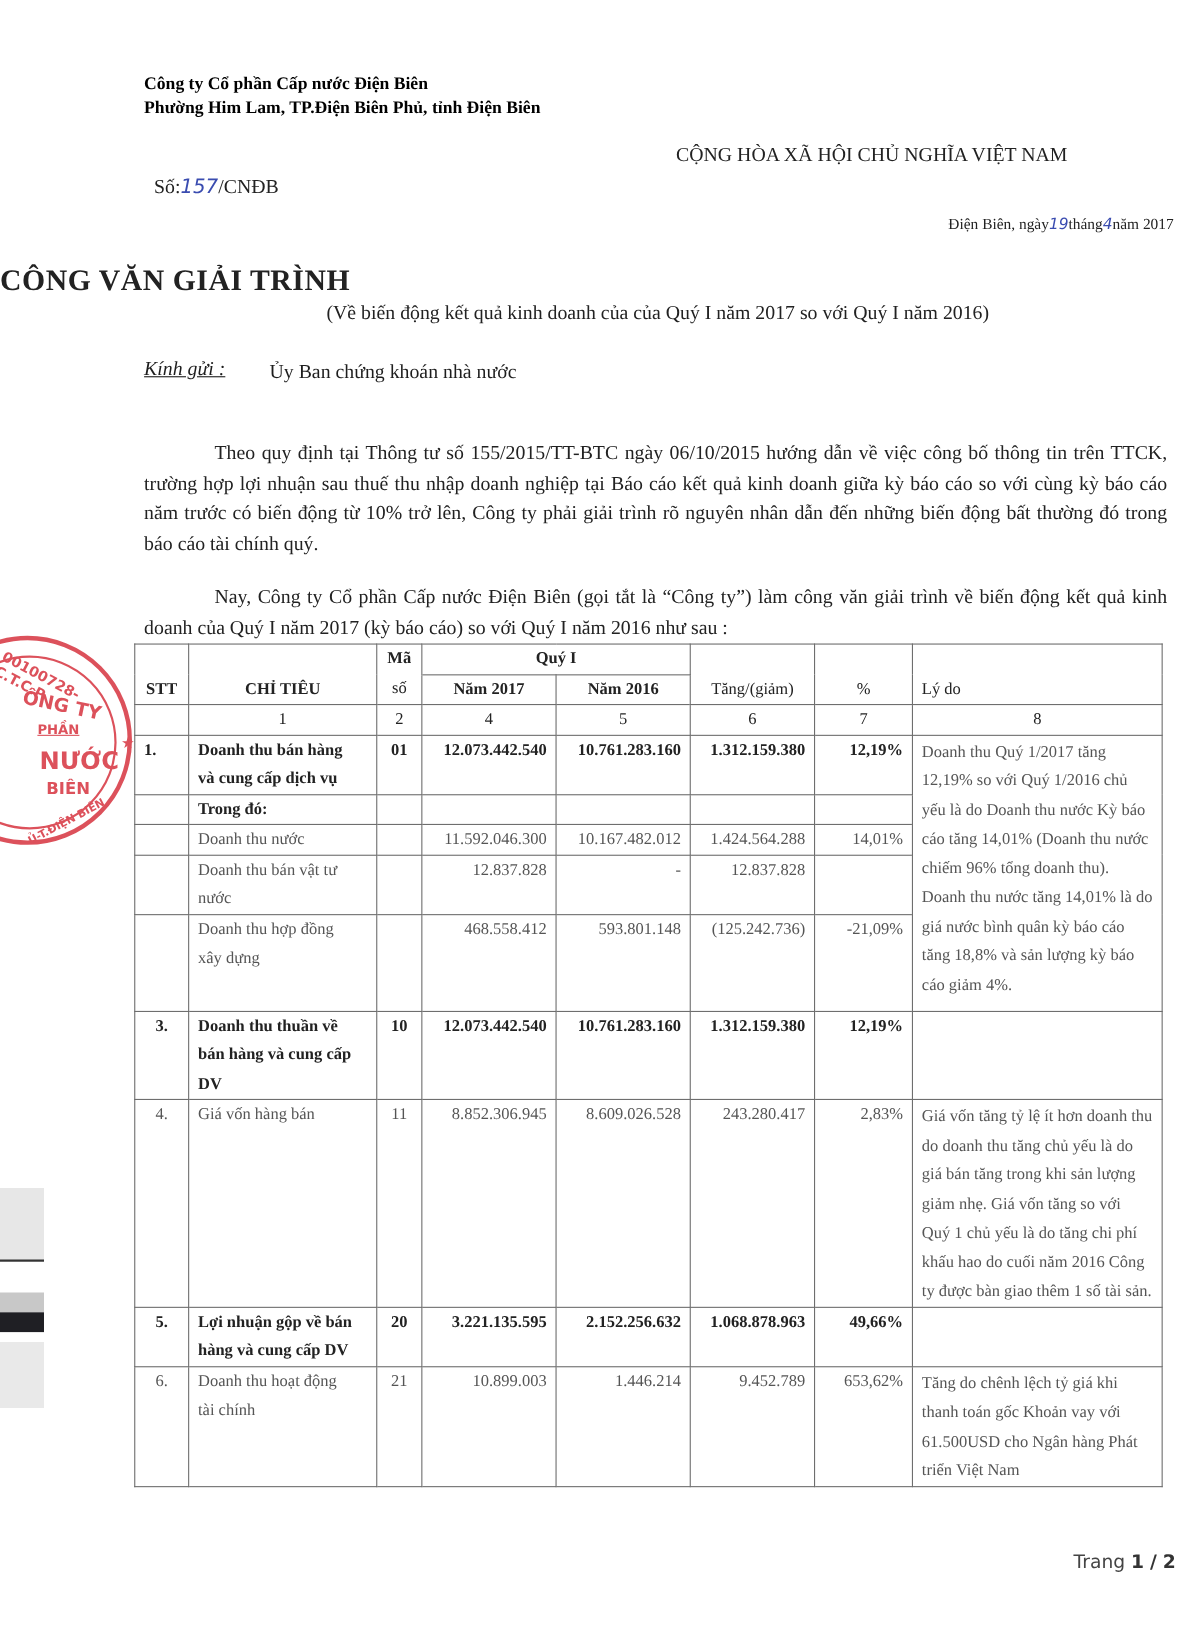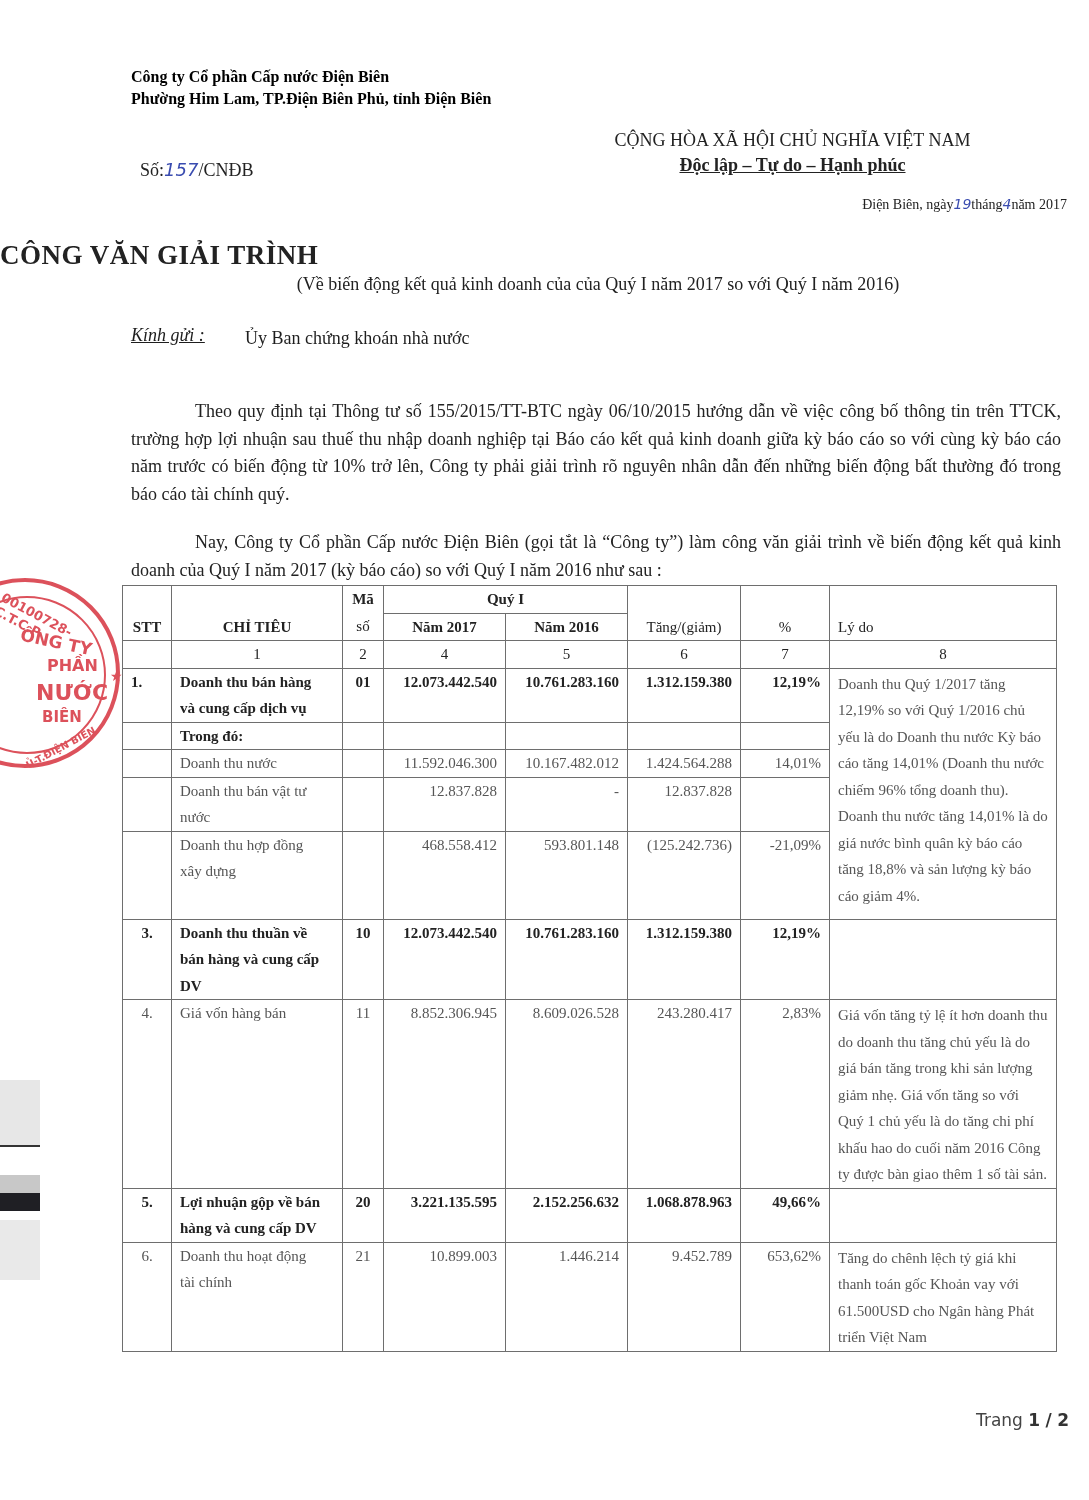--- a/index.html
+++ b/index.html
@@ -65,21 +65,20 @@
   <div>Công ty Cổ phần Cấp nước Điện Biên</div>
   <div>Phường Him Lam, TP.Điện Biên Phủ, tỉnh Điện Biên</div>
 </div>
 
 <div class="abs docno">
   <span>Số:</span><span class="hand">157</span><span>/CNĐB</span>
 </div>
 
 <div class="abs nation">
   <div>CỘNG HÒA XÃ HỘI CHỦ NGHĨA VIỆT NAM</div>
-  <div class="motto">Độc lập – Tự do – Hạnh phúc</div>
 </div>
 
 <div class="abs dateline">
   <span>Điện Biên, ngày</span><span class="hand">19</span><span>tháng</span><span class="hand">4</span><span>năm 2017</span>
 </div>
 
 <div class="abs title">CÔNG VĂN GIẢI TRÌNH</div>
 <div class="abs subtitle">(Về biến động kết quả kinh doanh của của Quý I năm 2017 so với Quý I năm 2016)</div>
 
 <div class="abs kinh">Kính gửi :</div>
@@ -236,21 +235,21 @@
     <td class="r gray">653,62%</td>
     <td class="reason gray">Tăng do chênh lệch tỷ giá khi thanh toán gốc Khoản vay với 61.500USD cho Ngân hàng Phát triển Việt Nam</td>
   </tr>
 </tbody>
   </table>
 
 <div class="stamp">
   <div class="inner"></div>
   <span style="left:72px;top:8px;font-size:13px;transform:rotate(28deg);transform-origin:left top;">00100728-C.T.C.P</span>
   <span style="left:86px;top:50px;font-size:17px;transform:rotate(12deg);">ÔNG TY</span>
-  <span style="left:113px;top:74px;font-size:16px;">PHẦN</span>
+  <span style="left:100px;top:74px;font-size:12px;text-decoration:underline;">PHẦN</span>
   <span style="left:102px;top:98px;font-size:22px;">NƯỚC</span>
   <span style="left:108px;top:126px;font-size:15px;">BIÊN</span>
   <span style="left:88px;top:160px;font-size:10px;transform:rotate(-28deg);">Ủ-T.ĐIỆN BIÊN</span>
   <span style="left:176px;top:86px;font-size:14px;">★</span>
 </div>
 
 <div class="abs footer">
   <span>Trang</span>
   <b>1</b>
   <b>/</b>

